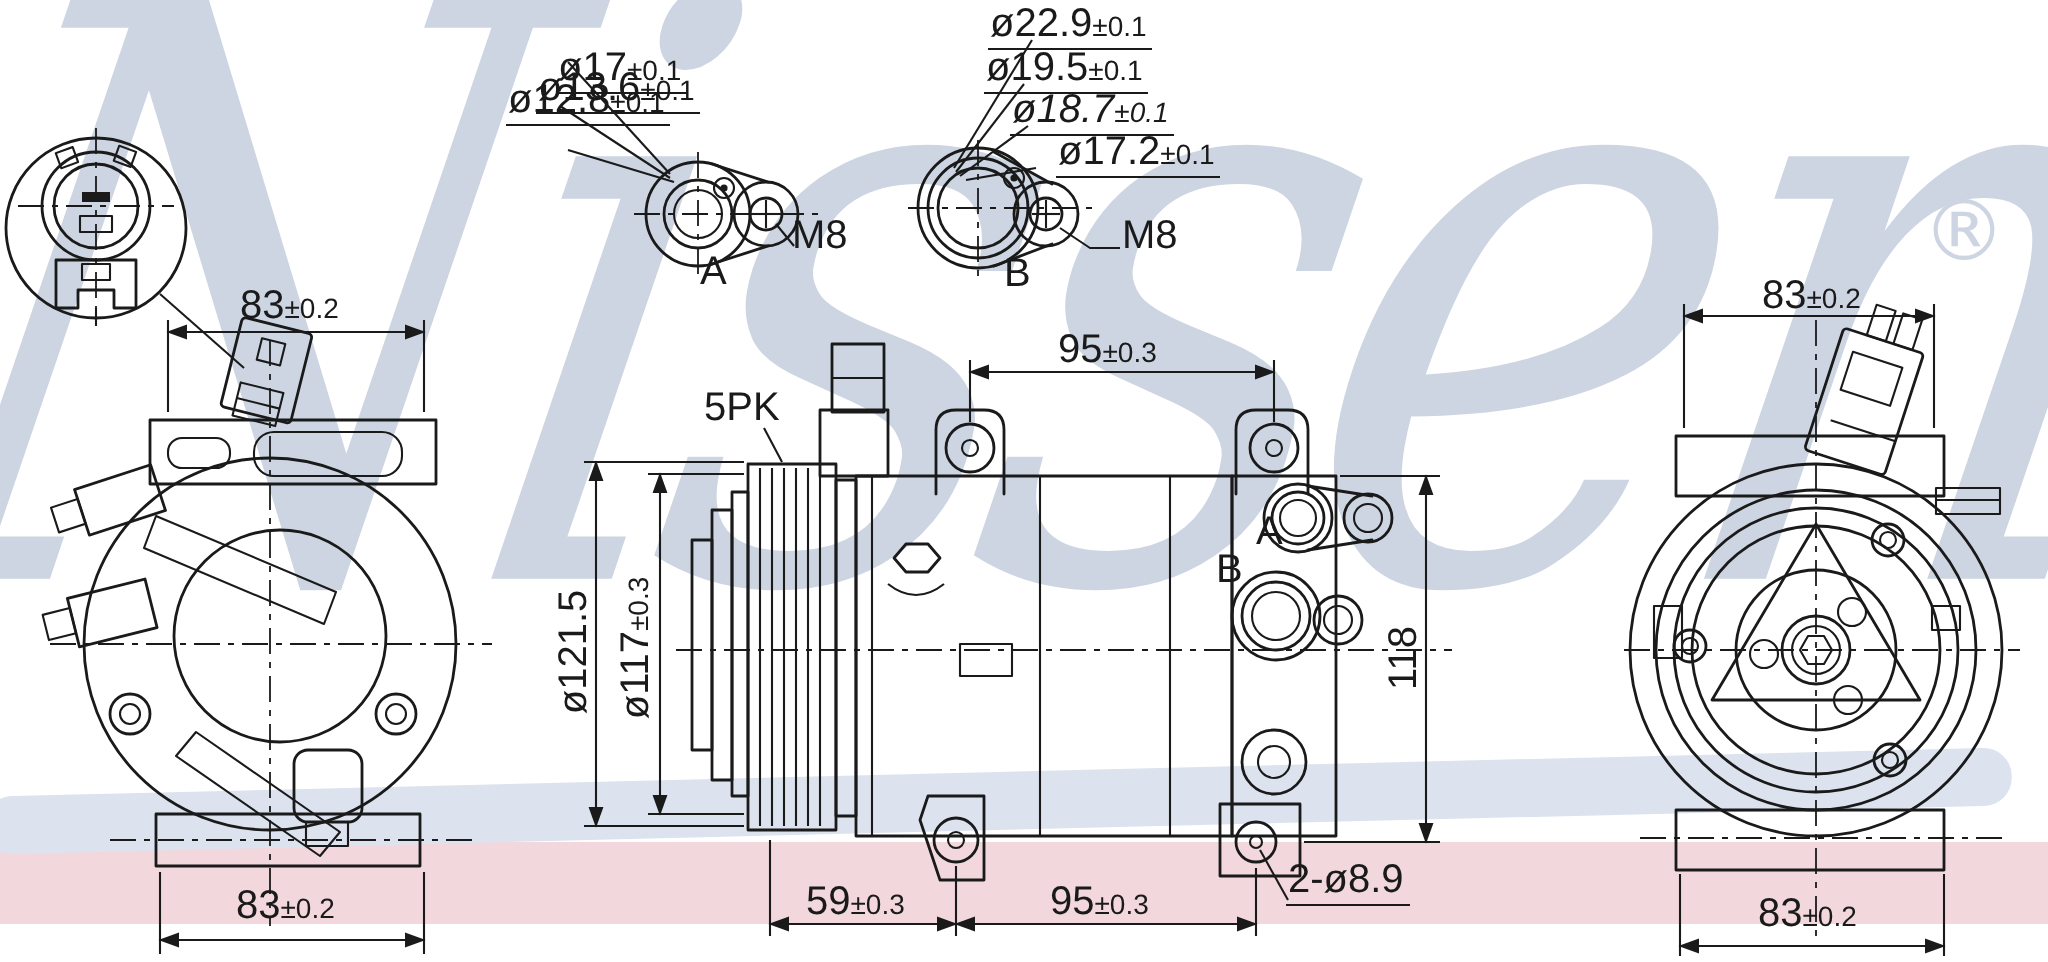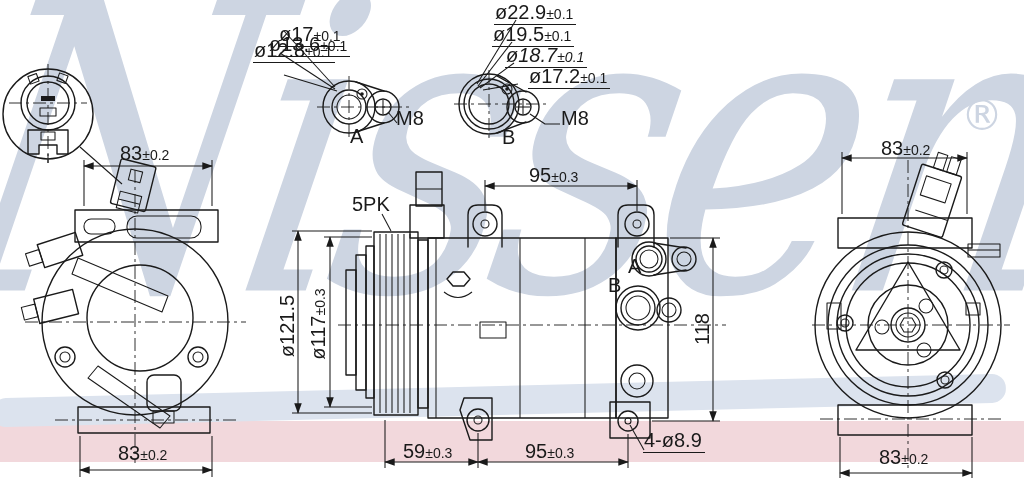--- a/index.html
+++ b/index.html
@@ -286,18 +286,18 @@
 
   <div class="t" style="left:529px; top:165px;"><span>95</span><span class="tol">±0.3</span></div>
   <div class="t" style="left:352px; top:194px;">5PK</div>
 
   <div class="t vt" style="left:287px; top:326px;"><span>ø121.5</span><span class="tol"></span></div>
   <div class="t vt" style="left:318px; top:324px;"><span>ø117</span><span class="tol">±0.3</span></div>
   <div class="t vt" style="left:702px; top:329px;"><span>118</span><span class="tol"></span></div>
 
   <div class="t" style="left:403px; top:441px;"><span>59</span><span class="tol">±0.3</span></div>
   <div class="t" style="left:525px; top:441px;"><span>95</span><span class="tol">±0.3</span></div>
-  <div class="t ul" style="left:643px; top:430px;"><span>4-ø8.9</span><span class="tol"></span></div>
+  <div class="t ul" style="left:643px; top:430px;"><span>2-ø8.9</span><span class="tol"></span></div>
 
   <div class="t" style="left:628px; top:256px;">A</div>
   <div class="t" style="left:608px; top:275px;">B</div>
 
 </div>
 
 </body></html>

